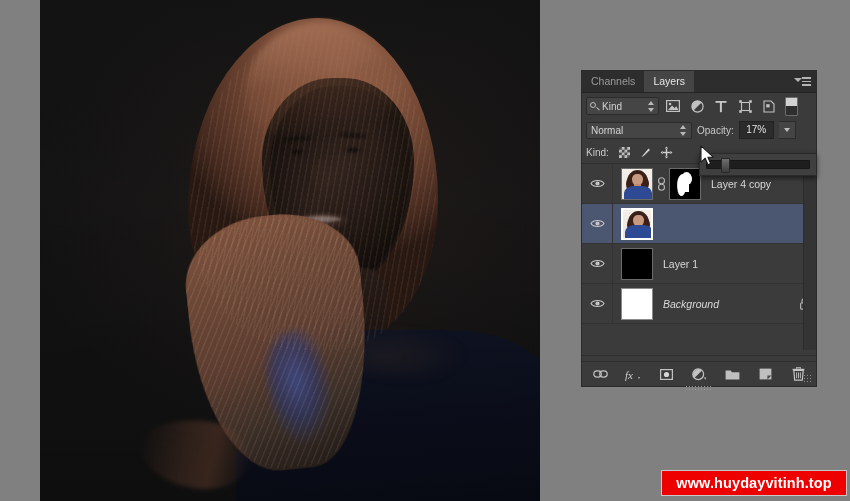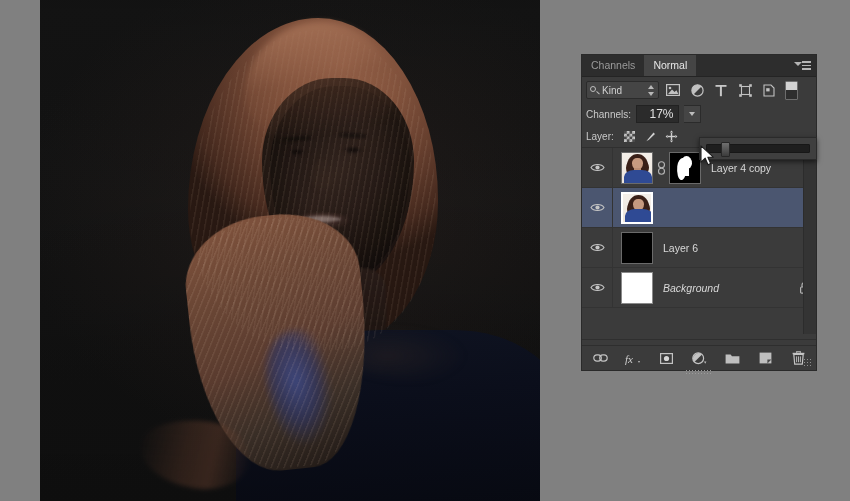--- a/index.html
+++ b/index.html
@@ -204,21 +204,21 @@
   }
   .canvas-darken {
     position: absolute; inset: 0;
     background: linear-gradient(180deg, rgba(0,0,0,0.12) 0%, rgba(0,0,0,0.06) 40%, rgba(0,0,0,0.22) 100%);
     pointer-events: none;
   }
 
   
   .panel {
     position: absolute;
-    left: 581px; top: 54px;
+    left: 581px; top: 70px;
     width: 236px; height: 317px;
     background: #3b3b3b;
     border: 1px solid #2a2a2a;
     box-sizing: border-box;
     color: #c8c8c8;
     font-size: 10px;
   }
   .panel-tabs {
     position: relative;
     height: 21px;
@@ -350,25 +350,24 @@
     box-sizing: border-box;
     cursor: default;
   }
   .blend-label { flex: 1; font-size: 10px; color: #d4d4d4; }
   .opacity-label { font-size: 10px; color: #c9c9c9; }
   .opacity-field {
     width: 33px; height: 16px;
     background: #2b2b2b;
     border: 1px solid #222;
     color: #e2e2e2;
-    font-size: 12px;
+    font-size: 10px;
     text-align: center;
     line-height: 16px;
     cursor: text;
-    padding-left: 8px;
   }
   .opacity-arrow {
     width: 16px; height: 16px;
     background: #454545;
     border: 1px solid #2b2b2b;
     border-left: none;
     display: flex; align-items: center; justify-content: center;
     cursor: default;
   }
   .opacity-arrow i {
@@ -642,21 +641,21 @@
       <div class="hair-sheen"></div>
       <div class="hair-wisp"></div>
     </div>
     <div class="canvas-darken"></div>
   </div>
 
   <div class="panel">
 
     <div class="panel-tabs">
       <div class="tab">Channels</div>
-      <div class="tab active">Normal</div>
+      <div class="tab active">Layers</div>
       <div class="panel-menu">
         <span class="tri"></span>
         <span class="bar b1"></span>
         <span class="bar b2"></span>
         <span class="bar b3"></span>
       </div>
     </div>
 
     <div class="panel-body">
 
@@ -698,29 +697,33 @@
         <div class="ficon">
           <svg width="13" height="13" viewBox="0 0 13 13">
             <path d="M1 1 H8 L11 4 V12 H1 Z" fill="none" stroke="#c2c2c2" stroke-width="1.1"></path>
             <path d="M3.2 4.2 H6.6 V7.4 H3.2 Z" fill="#c2c2c2"></path>
           </svg>
         </div>
         <div class="toggle-sw"></div>
       </div>
 
       <div class="blend-row">
-        <span class="opacity-label">Channels:</span>
+        <div class="blend-select">
+          <span class="blend-label">Normal</span>
+          <span class="updown"></span>
+        </div>
+        <span class="opacity-label">Opacity:</span>
         <div class="opacity-field">17%</div>
         <div class="opacity-arrow">
             <i></i>
           </div>
       </div>
 
       <div class="lock-row">
-        <span class="lock-text">Layer:</span>
+        <span class="lock-text">Kind:</span>
         <span class="lock-ic">
           <span class="checker"></span>
         </span>
         <span class="lock-ic">
           <svg width="13" height="13" viewBox="0 0 13 13">
             <path d="M1.5 11.5 C3 11 3.5 9.5 4.5 8.5 L9.5 2.5 L11 4 L5.5 9.2 C4.5 10.2 3 10.8 1.5 11.5 Z" fill="#cfcfcf"></path>
           </svg>
         </span>
         <span class="lock-ic">
           <svg width="13" height="13" viewBox="0 0 13 13">
@@ -800,21 +803,21 @@
         <div class="layer-row">
           <div class="eye-cell">
             <svg width="15" height="11" viewBox="0 0 15 11">
               <path d="M1 5.5 C3.5 1.5 11.5 1.5 14 5.5 C11.5 9.5 3.5 9.5 1 5.5 Z" fill="none" stroke="#c4c4c4" stroke-width="1.1"></path>
               <circle cx="7.5" cy="5.5" r="2.1" fill="#c4c4c4"></circle>
             </svg>
           </div>
           <div class="thumb-cell">
             <div class="thumb black"></div>
           </div>
-          <div class="layer-name">Layer 6</div>
+          <div class="layer-name">Layer 1</div>
         </div>
 
         <div class="layer-row">
           <div class="eye-cell">
             <svg width="15" height="11" viewBox="0 0 15 11">
               <path d="M1 5.5 C3.5 1.5 11.5 1.5 14 5.5 C11.5 9.5 3.5 9.5 1 5.5 Z" fill="none" stroke="#c4c4c4" stroke-width="1.1"></path>
               <circle cx="7.5" cy="5.5" r="2.1" fill="#c4c4c4"></circle>
             </svg>
           </div>
           <div class="thumb-cell">
@@ -886,14 +889,15 @@
 
     <div class="bottom-grip"></div>
   </div>
 
   <div class="cursor">
     <svg width="16" height="22" viewBox="0 0 16 22">
       <path d="M1 0.8 L1 17.2 L5.2 13.2 L8 19.8 L10.6 18.6 L7.9 12.3 L13.3 12.1 Z" fill="#ffffff" stroke="#1c1c1c" stroke-width="1.1" stroke-linejoin="round"></path>
     </svg>
   </div>
 
+  <div class="watermark">www.huydayvitinh.top</div>
 
 </div>
 
 </body></html>

